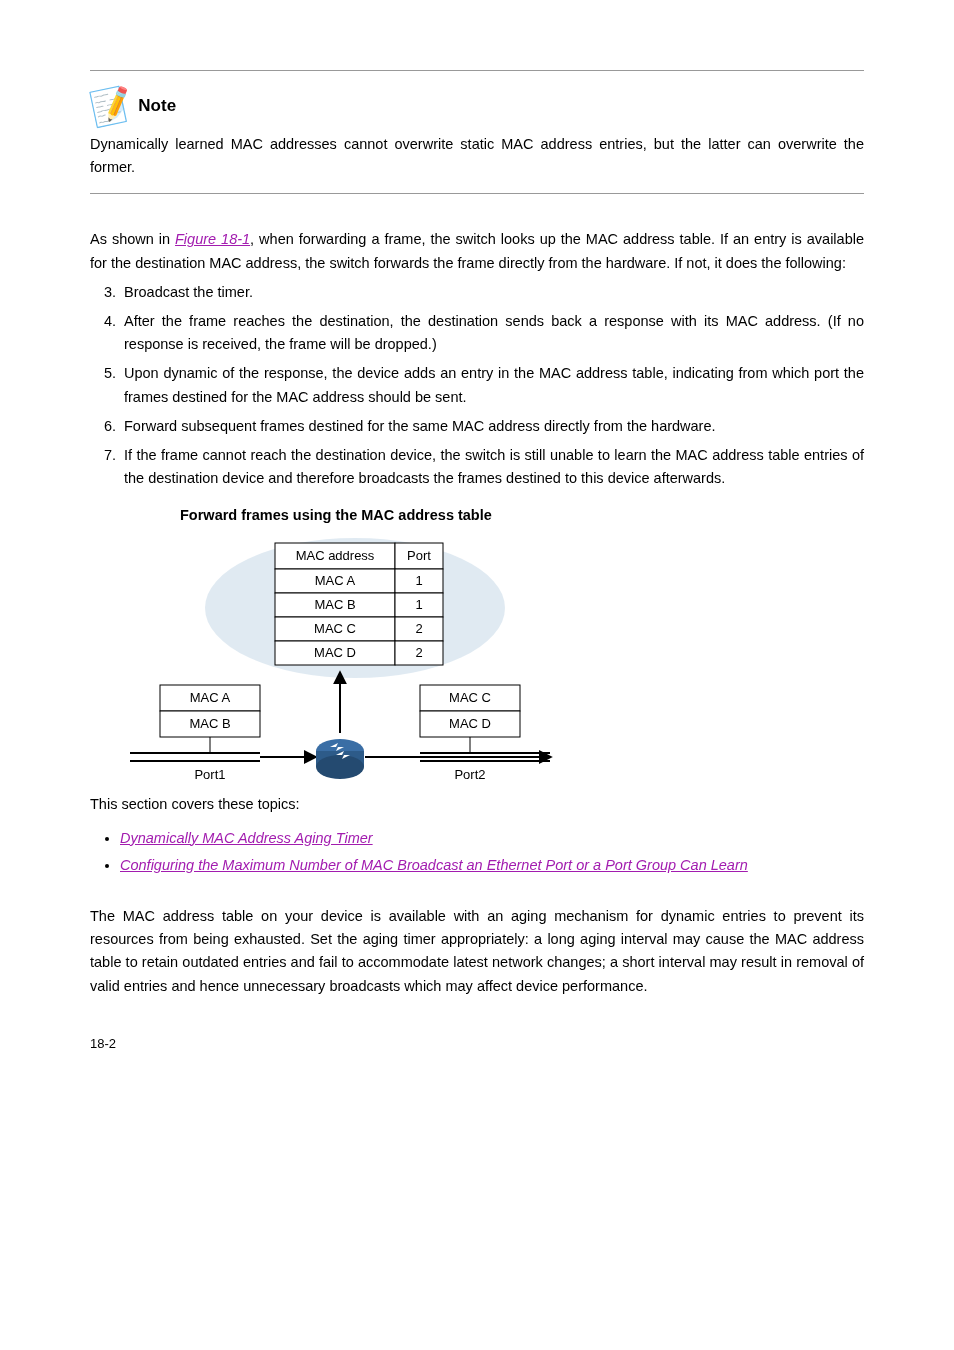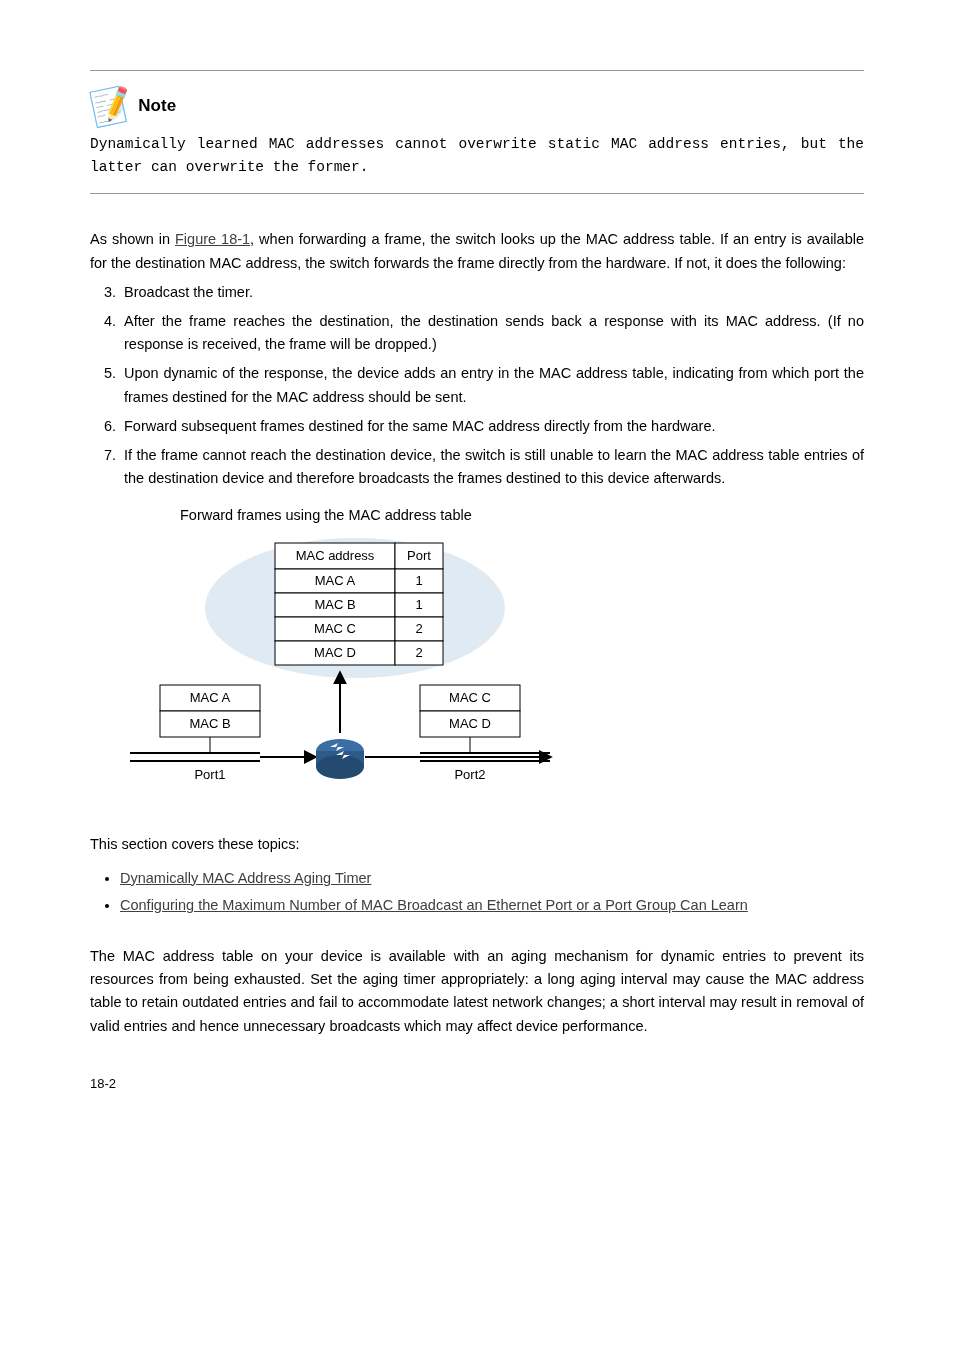--- a/index.html
+++ b/index.html
@@ -10,29 +10,29 @@
     background: #fff;
     padding: 70px 90px 40px 90px;
     font-size: 14.5px;
     line-height: 1.6;
     color: #000;
   }
   hr.sep { border: none; border-top: 1px solid #999; }
   .note-row { display: flex; align-items: flex-end; gap: 6px; margin: 18px 0 10px; }
   .note-icon { font-size: 34px; line-height: 1; transform: rotate(-12deg); }
   .note-label { font-size: 17px; font-weight: bold; padding-bottom: 4px; text-align: center; }
-  .note-text { text-align: justify; margin-bottom: 14px; font-family: Liberation Mono, monospace; }
+  .note-text { text-align: justify; margin-bottom: 14px; }
   .blk1 { margin-top: 34px; text-align: justify; }
-  .link { color: #404040; text-decoration: underline; }
+  .link { color: #a21caf; text-decoration: underline; font-style: italic; }
   ol.num { margin: 6px 0 0 0; padding-left: 30px; }
   ol.num li { margin-bottom: 6px; text-align: justify; padding-left: 4px; }
-  .fig-caption { margin: 14px 0 6px 90px; }
+  .fig-caption { margin: 14px 0 6px 90px; font-weight: bold; }
   .fig { margin-left: 30px; margin-top: 4px; }
   .fig svg { display: block; }
-  .sec { margin-top: 40px; margin-bottom: 10px; }
+  .sec { margin-bottom: 10px; }
   ul.bul { list-style: disc; padding-left: 30px; margin-top: 4px; }
   ul.bul li { margin-bottom: 4px; }
   .subh { margin-top: 28px; text-align: justify; }
   .pgnum { margin-top: 36px; font-size: 13px; }
 </style>
 </head>
 <body>
 
 <hr class="sep">
 

